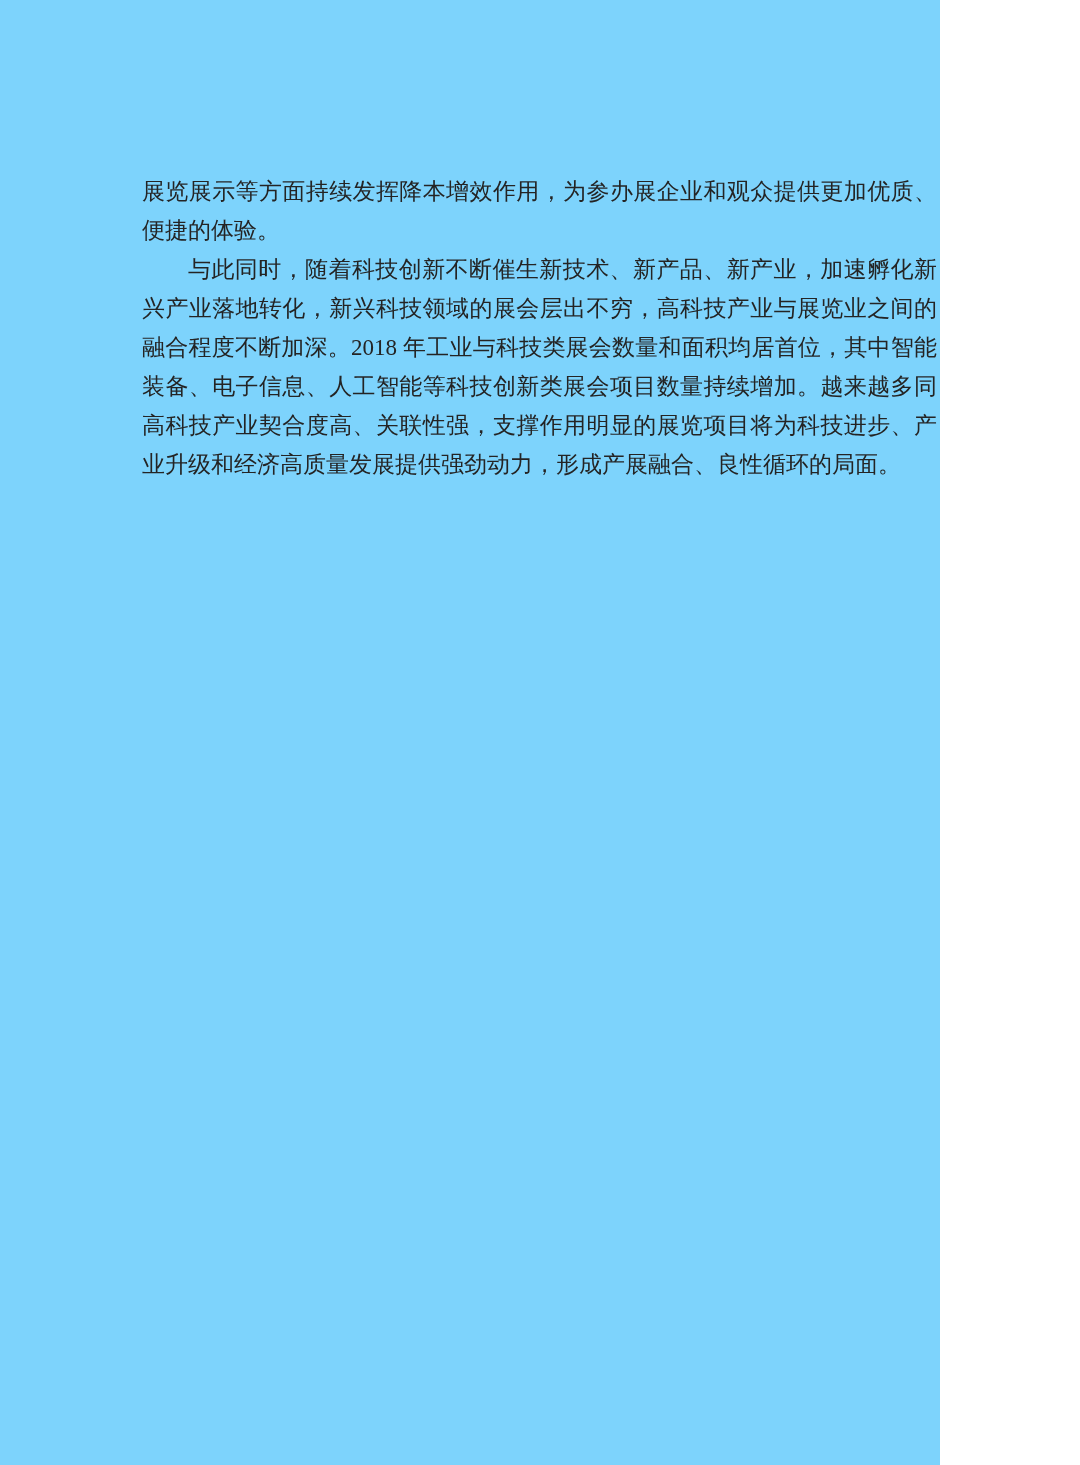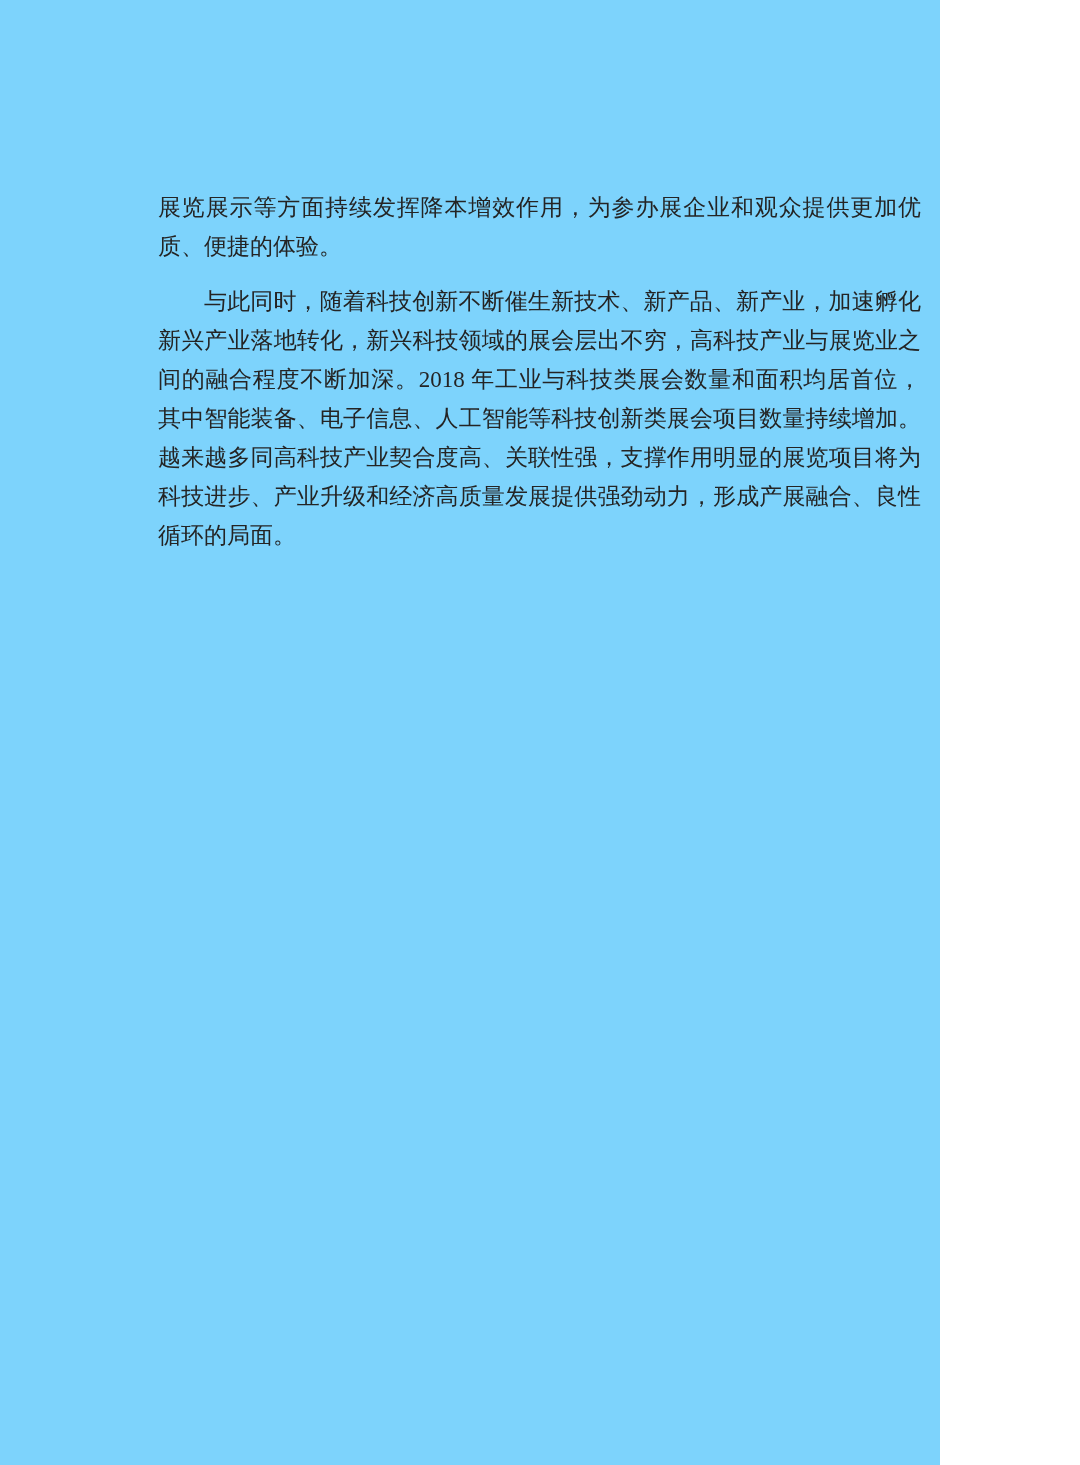--- a/index.html
+++ b/index.html
@@ -58,21 +58,21 @@
     position: absolute;
     top: 172px;
     left: 142px;
     width: 795px;
     font-size: 23px;
     line-height: 39px;
     color: #242424;
     text-align: justify;
   }
   .body-text p {
-    margin: 16px;
+    margin: 0;
     padding: 0;
   }
   .body-text p.indent {
     text-indent: 2em;
   }
 </style>
 </head>
 <body>
 
 <div class="page">

